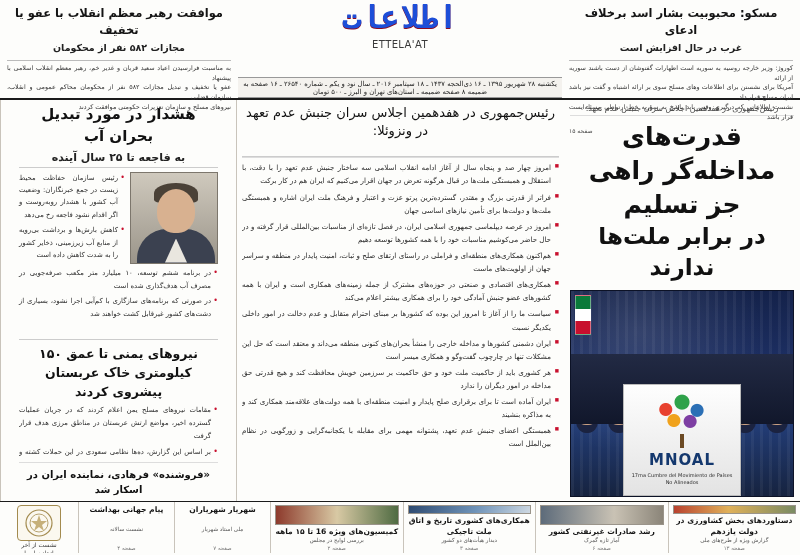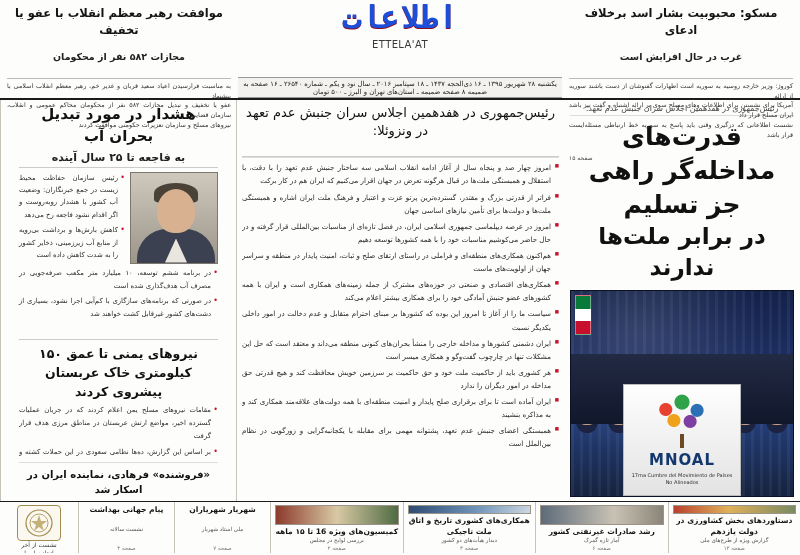--- a/index.html
+++ b/index.html
@@ -24,21 +24,21 @@
     border-bottom: 2px solid #1b1b1b;
     display: flex;
     flex-direction: row;
     align-items: stretch;
   }
   .mh-side {
     width: 238px;
     padding: 5px 7px 3px 7px;
     display: flex;
     flex-direction: column;
-    gap: 12px;
+    gap: 3px;
   }
   .mh-center {
     flex: 1;
     display: flex;
     flex-direction: column;
     align-items: center;
     justify-content: flex-start;
     padding-top: 3px;
   }
   .logo {

